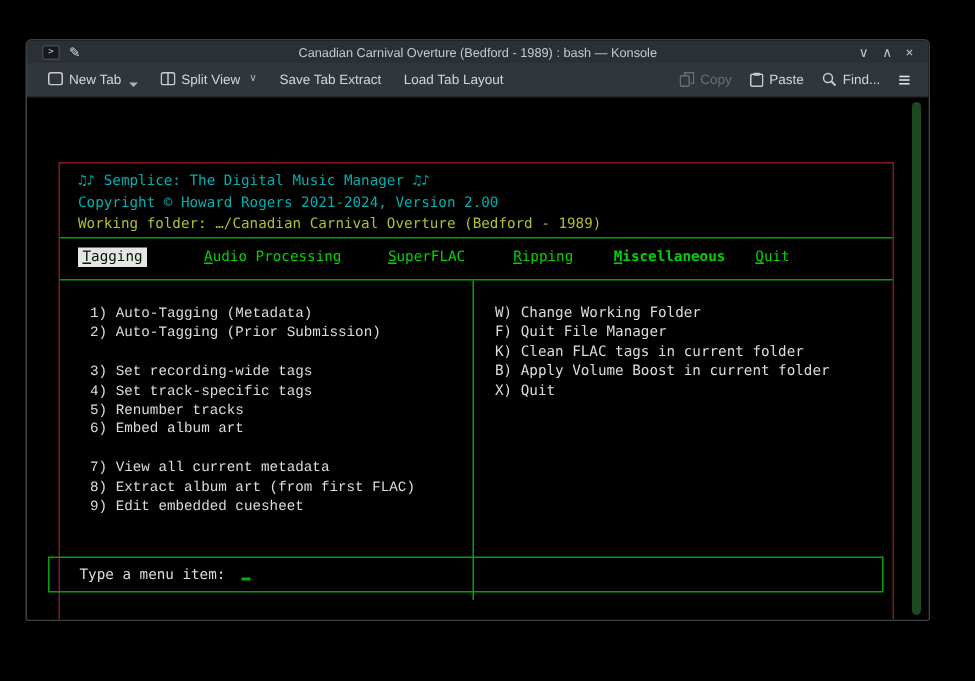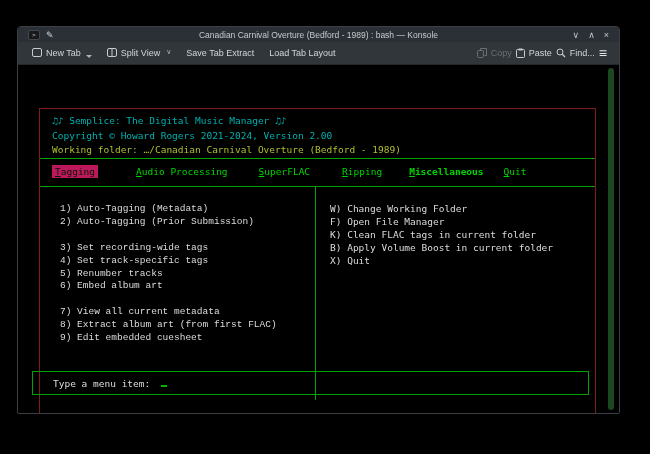--- a/index.html
+++ b/index.html
@@ -22,21 +22,21 @@
   .pin-icon { color:#d8dbde; font-size:9px; line-height:10px; }
   .tb-title { flex:1; text-align:center; white-space:nowrap; overflow:hidden; }
   .tb-right { position:absolute; right:10px; top:0; height:100%; display:flex;
               align-items:center; gap:9px; color:#c0c5c9; font-size:9px; }
   .tb-right span { cursor:default; }
 
   
   .toolbar { height:23px; background:#31363b; border-bottom:1px solid #24282c;
              display:flex; align-items:center; color:#d2d6d9; font-size:9px; }
   .tool-group-left { display:flex; align-items:center; gap:15px; padding-left:14px; }
-  .tool-group-right { margin-left:auto; display:flex; align-items:center; gap:4px; padding-right:12px; }
+  .tool-group-right { margin-left:auto; display:flex; align-items:center; gap:12px; padding-right:12px; }
   .tool-btn { display:flex; align-items:flex-start; gap:4px; white-space:nowrap; }
   .tool-btn.disabled { color:#696e73; }
   .tool-btn svg { display:block; }
   .mini-caret { width:0; height:0; border-left:3px solid transparent; border-right:3px solid transparent;
                 border-top:3px solid #aeb2b6; margin-left:1px; margin-top:7px; }
   .chev { font-size:7px; color:#aeb2b6; margin-left:2px; }
   .hamburger { font-size:14px; font-weight:bold; color:#e0e3e5; line-height:14px; }
 
   
   .terminal { position:relative; height:350px; background:#000;
@@ -44,21 +44,21 @@
   .scrollbar-thumb { position:absolute; right:5px; top:3px; width:6px; height:342px;
                      background:#1b4721; border-radius:3px; }
 
   .tui-main { position:absolute; left:21px; top:5px; width:557px; height:361px;
               border:1px solid #7f1d1d;margin-top:38px; }
   .tui-header { height:49px; padding:5px 0 0 12px; line-height:14.5px; }
   .tui-menubar { height:29px; border-top:1px solid #00a400; border-bottom:1px solid #00a400;
                  padding-top:7px; white-space:nowrap; }
   .menu-tab { color:#00d400; }
   .menu-tab .hot { text-decoration:underline; }
-  .menu-tab.active { background:#be185d; color:#001800; padding:1px 3px; }
+  .menu-tab.active { background:#e5e5e5; color:#001800; padding:1px 3px; }
   .menu-tab:nth-child(1){ margin-left:12px; }
   .menu-tab:nth-child(2){ margin-left:38px; }
   .menu-tab:nth-child(3){ margin-left:31px; }
   .menu-tab:nth-child(4){ margin-left:32px; }
   .menu-tab:nth-child(5){ margin-left:27px;font-weight:bold; }
   .menu-tab:nth-child(6){ margin-left:20px; }
 
   .tui-content { position:relative; height:213px; }
   .v-divider { position:absolute; left:275px; top:0; bottom:0; width:0; border-left:1px solid #00a400; }
   .col-left  { position:absolute; left:20px;  top:16px; line-height:12.9px; white-space:pre;font-family:Liberation Mono, monospace; }
@@ -158,21 +158,21 @@
       <div class="tui-main">
         <div class="tui-header">
             <div class="term-line c-teal">♫♪ Semplice: The Digital Music Manager ♫♪</div>
             <div class="term-line c-teal">Copyright © Howard Rogers 2021-2024, Version 2.00</div>
             <div class="term-line c-yellow_green">Working folder: …/Canadian Carnival Overture (Bedford - 1989)</div>
           </div>
         <div class="tui-menubar"><span class="menu-tab active"><span class="hot">T</span>agging</span><span class="menu-tab"><span class="hot">A</span>udio Processing</span><span class="menu-tab"><span class="hot">S</span>uperFLAC</span><span class="menu-tab"><span class="hot">R</span>ipping</span><span class="menu-tab"><span class="hot">M</span>iscellaneous</span><span class="menu-tab"><span class="hot">Q</span>uit</span></div>
         <div class="tui-content">
           <div class="v-divider"></div>
           <div class="col-left"><div class="term-line">1) Auto-Tagging (Metadata)</div><div class="term-line">2) Auto-Tagging (Prior Submission)</div><div class="term-line">&nbsp;</div><div class="term-line">3) Set recording-wide tags</div><div class="term-line">4) Set track-specific tags</div><div class="term-line">5) Renumber tracks</div><div class="term-line">6) Embed album art</div><div class="term-line">&nbsp;</div><div class="term-line">7) View all current metadata</div><div class="term-line">8) Extract album art (from first FLAC)</div><div class="term-line">9) Edit embedded cuesheet</div></div>
-          <div class="col-right"><div class="term-line">W) Change Working Folder</div><div class="term-line">F) Open File Manager</div><div class="term-line">K) Clean FLAC tags in current folder</div><div class="term-line">B) Apply Volume Boost in current folder</div><div class="term-line">X) Quit</div></div>
+          <div class="col-right"><div class="term-line">W) Change Working Folder</div><div class="term-line">F) Quit File Manager</div><div class="term-line">K) Clean FLAC tags in current folder</div><div class="term-line">B) Apply Volume Boost in current folder</div><div class="term-line">X) Quit</div></div>
         </div>
       </div>
 
       <div class="tui-prompt">
         <span>Type a menu item:</span>
         <span class="cursor"></span>
       </div>
     </div>
 
   </div>

